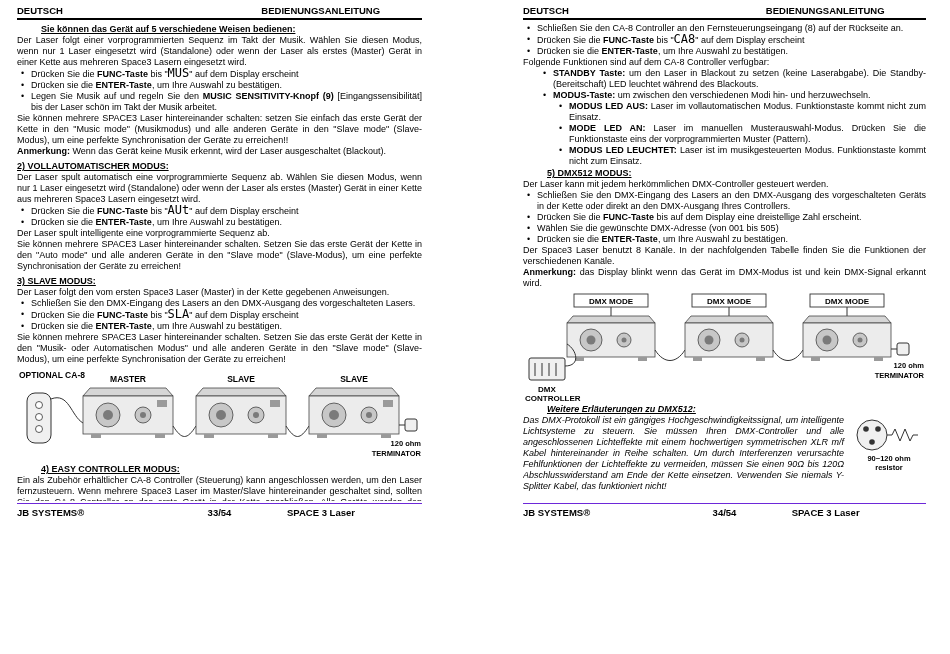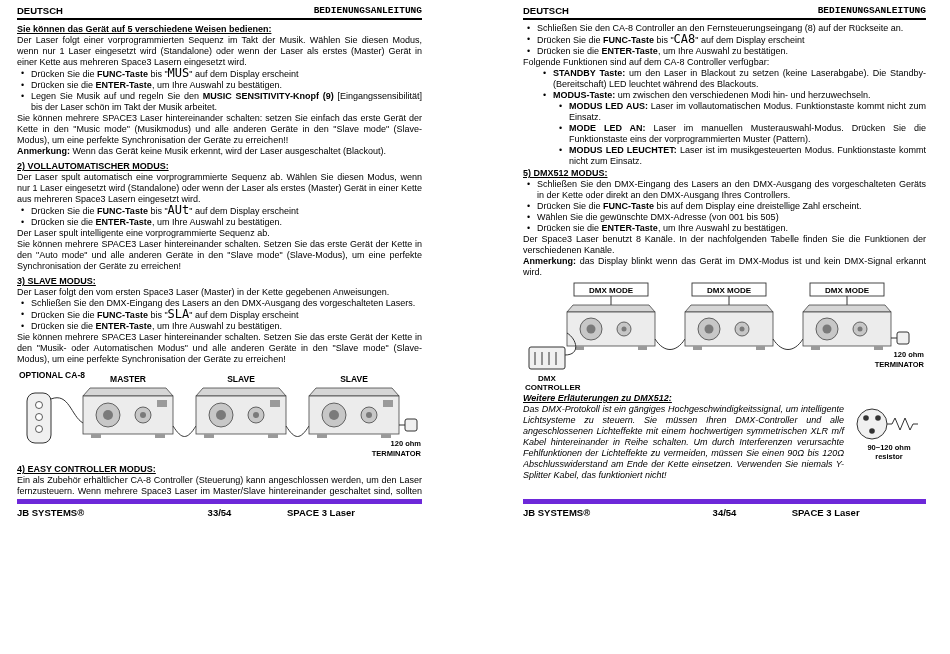--- a/index.html
+++ b/index.html
@@ -4,28 +4,28 @@
 <style>
   *{box-sizing:border-box;}
   html,body{margin:0;padding:0;}
   body{width:950px;height:654px;background:#ffffff;color:#000;font-family:"Liberation Sans",sans-serif;}
   .sheet{display:flex;width:950px;height:654px;background:#fff;}
   .page{width:475px;height:522px;display:flex;flex-direction:column;overflow:hidden;padding-top:5px;padding-bottom:4px;}
   .page-left{padding-left:17px;padding-right:53px;}
   .page-right{padding-left:48px;padding-right:24px;}
   .hdr{display:flex;font-size:9.5px;font-weight:bold;border-bottom:2px solid #000;padding-bottom:2px;}
   .hdr .h-l{flex:1;text-align:left;}
-  .hdr .h-r{flex:1;text-align:right;font-family:Liberation Mono, monospace;}
+  .hdr .h-r{flex:1;text-align:center;}
   .body{flex:1;font-size:9px;line-height:11px;text-align:justify;padding-top:3px;overflow:hidden;}
-  .ftr{display:flex;font-size:9.5px;font-weight:bold;border-top:5px solid #6d28d9;padding-top:3px;margin-top:2px;}
+  .ftr{display:flex;font-size:9.5px;font-weight:bold;border-top:1px solid #6d28d9;padding-top:3px;margin-top:2px;}
   .f-l{flex:1;text-align:left;}
   .f-c{flex:1;text-align:center;}
   .f-r{flex:1;text-align:left;}
   .h{font-weight:bold;text-decoration:underline;margin-top:4px;}
-  .h:first-child{margin-top:1px;}
+  .h:first-child{margin-top:1px;margin-left:24px;}
   .i{font-style:italic;}
   .para{margin:0;}
   .bul1{padding-left:14px;position:relative;}
   .bul2{padding-left:30px;position:relative;}
   .bul3{padding-left:46px;position:relative;}
   .bul1>.mk{position:absolute;left:4px;}
   .bul2>.mk{position:absolute;left:20px;}
   .bul3>.mk{position:absolute;left:36px;}
   .b{font-weight:bold;}
   .mono{font-family:"DejaVu Sans Mono",monospace;font-size:12px;}
@@ -161,20 +161,21 @@
           <div class="bul1"><span class="mk">•</span><span>Drücken sie die </span><span class="b">ENTER-Taste</span><span>, um Ihre Auswahl zu bestätigen.</span></div>
           <div class="para"><span>Folgende Funktionen sind auf dem CA-8 Controller verfügbar:</span></div>
           <div class="bul2"><span class="mk">•</span><span class="b">STANDBY Taste:</span><span> um den Laser in Blackout zu setzen (keine Laserabgabe). Die Standby- (Bereitschaft) LED leuchtet während des Blackouts.</span></div>
           <div class="bul2"><span class="mk">•</span><span class="b">MODUS-Taste:</span><span> um zwischen den verschiedenen Modi hin- und herzuwechseln.</span></div>
           <div class="bul3"><span class="mk">•</span><span class="b">MODUS LED AUS:</span><span> Laser im vollautomatischen Modus. Funktionstaste kommt nicht zum Einsatz.</span></div>
           <div class="bul3"><span class="mk">•</span><span class="b">MODE LED AN:</span><span> Laser im manuellen Musterauswahl-Modus. Drücken Sie die Funktionstaste eins der vorprogrammierten Muster (Pattern).</span></div>
           <div class="bul3"><span class="mk">•</span><span class="b">MODUS LED LEUCHTET:</span><span> Laser ist im musikgesteuerten Modus. Funktionstaste kommt nicht zum Einsatz.</span></div>
         </div>
       <div>
           <div class="h"><span>5) DMX512 MODUS:</span></div>
+          <div class="para"><span>Der Laser kann mit jedem herkömmlichen DMX-Controller gesteuert werden.</span></div>
           <div class="bul1"><span class="mk">•</span><span>Schließen Sie den DMX-Eingang des Lasers an den DMX-Ausgang des vorgeschalteten Geräts in der Kette oder direkt an den DMX-Ausgang Ihres Controllers.</span></div>
           <div class="bul1"><span class="mk">•</span><span>Drücken Sie die </span><span class="b">FUNC-Taste</span><span> bis auf dem Display eine dreistellige Zahl erscheint.</span></div>
           <div class="bul1"><span class="mk">•</span><span>Wählen Sie die gewünschte DMX-Adresse (von 001 bis 505)</span></div>
           <div class="bul1"><span class="mk">•</span><span>Drücken sie die </span><span class="b">ENTER-Taste</span><span>, um Ihre Auswahl zu bestätigen.</span></div>
           <div class="para"><span>Der Space3 Laser benutzt 8 Kanäle. In der nachfolgenden Tabelle finden Sie die Funktionen der verschiedenen Kanäle.</span></div>
           <div class="para"><span class="b">Anmerkung:</span><span> das Display blinkt wenn das Gerät im DMX-Modus ist und kein DMX-Signal erkannt wird.</span></div>
         </div>
 
       <svg class="fig" width="403" height="110" viewBox="0 0 403 110">
         <g>

